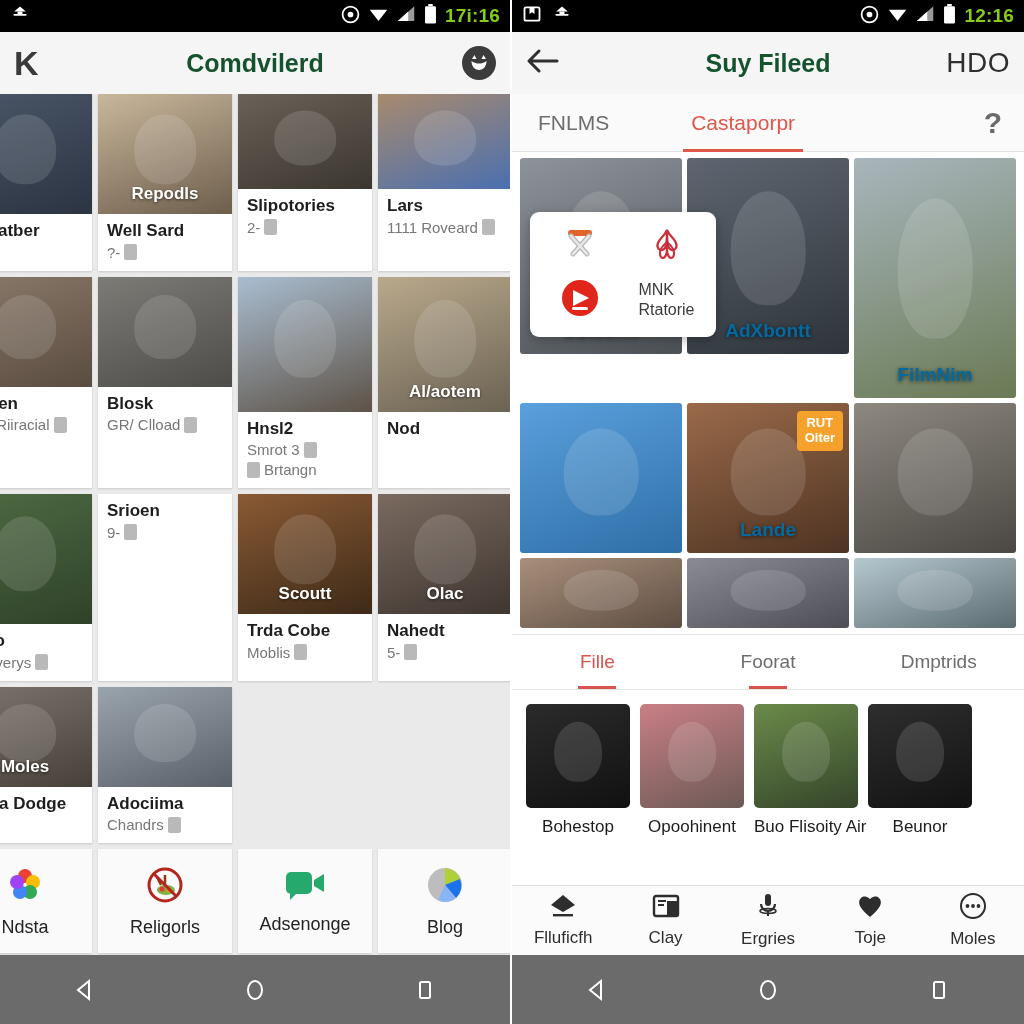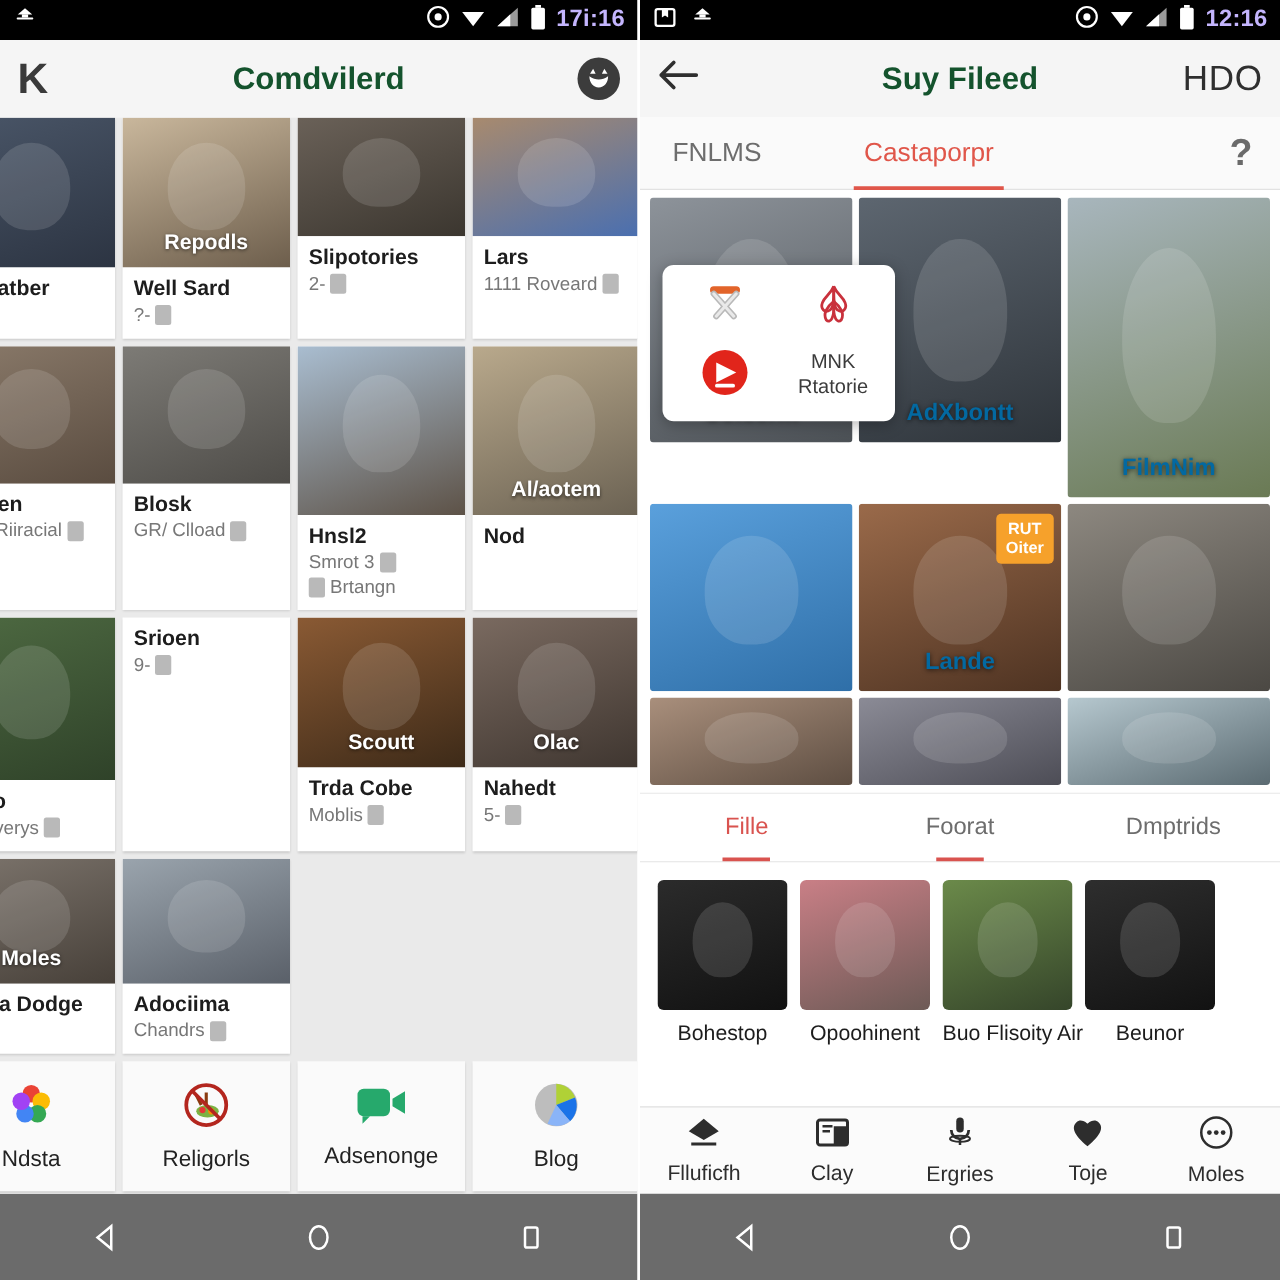--- a/index.html
+++ b/index.html
@@ -8,21 +8,21 @@
     font-family: "Liberation Sans", sans-serif;
     background: #ffffff;
     overflow: hidden;
   }
   .screens { display: flex; width: 1024px; height: 1024px; }
   .screen { width: 512px; height: 1024px; position: relative; overflow: hidden; display: flex; flex-direction: column; }
   .screen.left { border-right: 2px solid #ffffff; }
 
   
   .statusbar {
-    height: 32px; background: #000; color: #c4b5fd;
+    height: 32px; background: #000; color: #84cc16;
     display: flex; align-items: center; padding: 16px 10px;
     flex: 0 0 32px;
   }
   .sb-left { display: flex; align-items: center; gap: 10px; }
   .sb-right { margin-left: auto; display: flex; align-items: center; gap: 8px; }
   .sb-time { font-size: 19px; font-weight: bold; letter-spacing: .2px; }
   .ic { display: inline-block; }
 
   
   .appbar {
@@ -107,21 +107,21 @@
     font-size: 13px; font-weight: bold; line-height: 1.15; text-align: center;
     padding: 5px 8px; border-radius: 4px; z-index: 4;
   }
 
   .popup {
     position: absolute; left: 18px; top: 60px; width: 186px; height: 125px;
     background: #fff; border-radius: 9px; box-shadow: 0 3px 12px rgba(0,0,0,.28);
     z-index: 20; display: grid; grid-template-columns: 1fr 1fr;
     align-items: center; justify-items: center; padding: 8px 6px;
   }
-  .popup .ptxt { font-size: 16px; color: #3b3b3b; text-align: center; line-height: 1.25; }
+  .popup .ptxt { font-size: 16px; color: #3b3b3b; line-height: 1.25; }
 
   .subtabs {
     flex: 0 0 56px; background: #fff; display: flex; align-items: center;
     border-bottom: 1px solid #e4e4e4; border-top: 1px solid #e8e8e8;
   }
   .stab { flex: 1; text-align: center; font-size: 19px; color: #6d6d6d; position: relative; line-height: 54px; }
   .stab.active { color: #d9534f; }
   .stab .ul { position: absolute; left: 50%; transform: translateX(-50%); bottom: 0; width: 38px; height: 3px; background: #d9534f; }
 
   .rpeople { background:#fff; display: flex; gap: 10px; padding: 14px 10px 12px 14px; }

